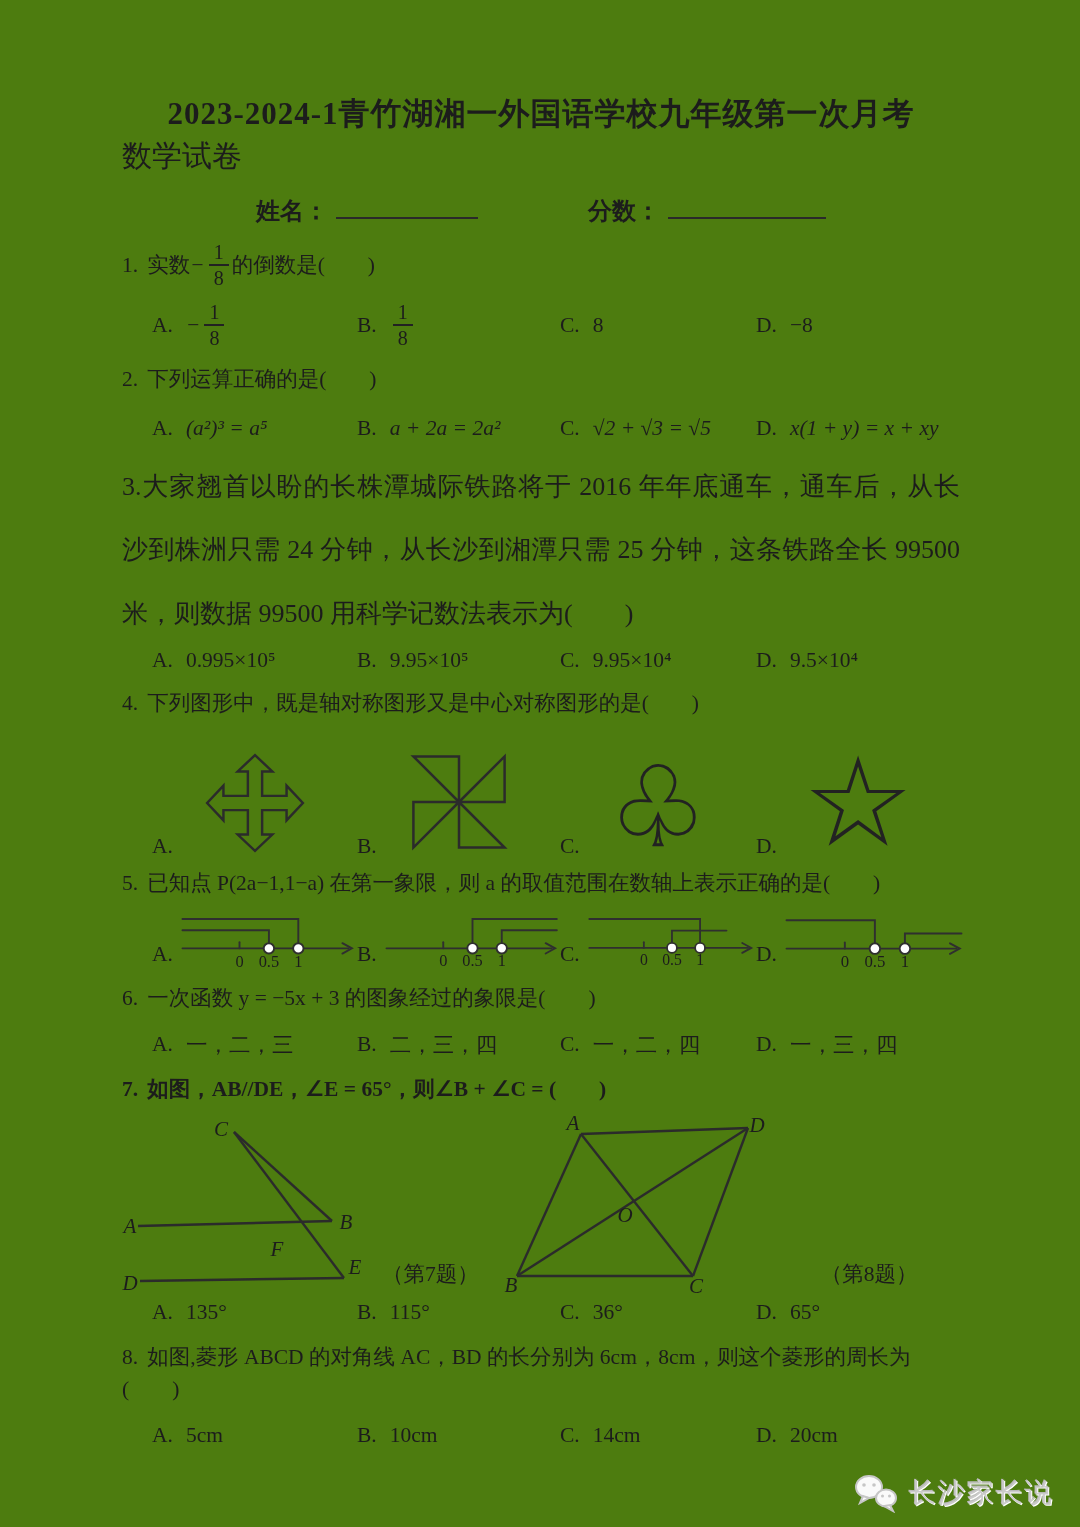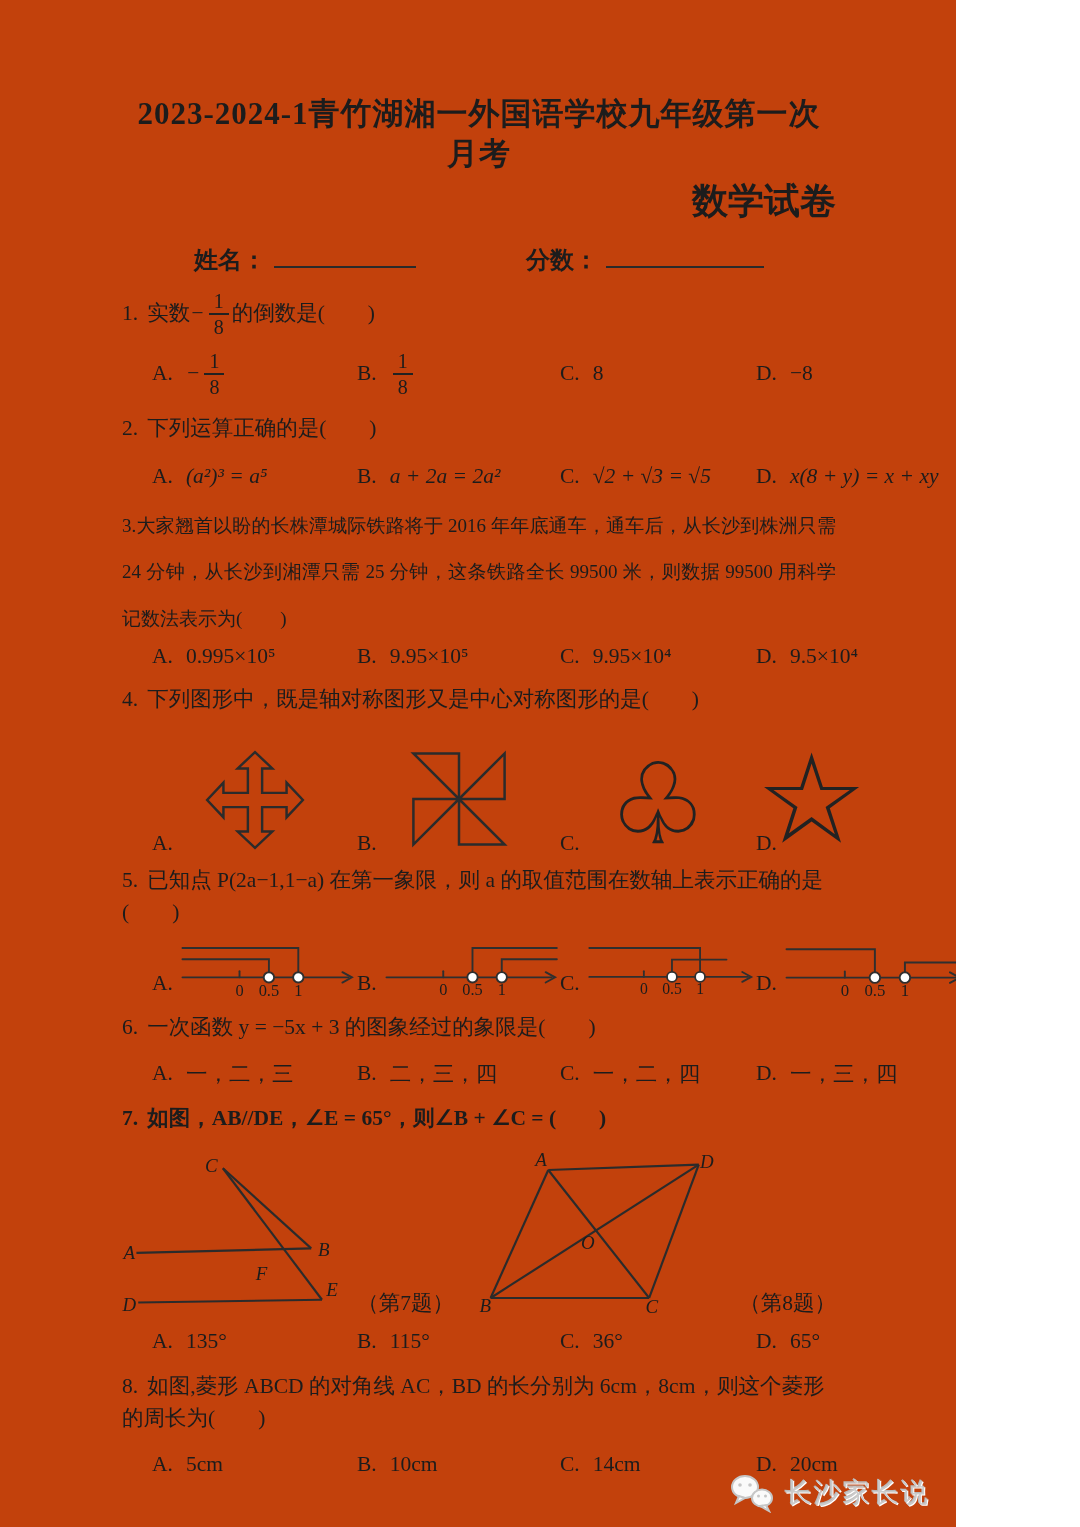--- a/index.html
+++ b/index.html
@@ -1,30 +1,30 @@
 <!DOCTYPE html>
 <html><head>
 <meta charset="utf-8">
 <style>
   html,body{margin:0;padding:0;background:#ffffff;}
   .page{
-    width:956px;height:1527px;background:#c2410c;position:relative;overflow:hidden;
+    width:1080px;height:1527px;background:#4d7c0f;position:relative;overflow:hidden;
     font-family:"Liberation Serif","DejaVu Sans",serif;color:#1c1c1c;
   }
   .content{padding:0 120px 0 122px;}
   .title1{margin-top:94px;text-align:center;font-size:31px;font-weight:700;letter-spacing:1px;line-height:1.3;}
-  .title2{margin-top:2px;text-align:right;font-size:36px;font-weight:700;}
+  .title2{margin-top:2px;text-align:left;font-size:30px;font-weight:400;}
   .name-row{margin-top:14px;display:flex;justify-content:center;gap:110px;font-size:24px;font-weight:700;}
   .blank{display:inline-block;width:142px;border-bottom:2px solid #2a2a2a;height:26px;margin-left:8px;}
   .blank.score{width:158px;}
   .section{margin-top:16px;font-size:22px;font-weight:700;}
   .stem{margin-top:14px;font-size:21.5px;line-height:1.5;}
   .stem .qno{margin-right:9px;}
   .stem-flex{display:flex;align-items:center;}
-  .para{margin-top:14px;font-size:19px;line-height:2.45;text-align:justify;}
+  .para{margin-top:14px;font-size:26px;line-height:2.45;text-align:justify;}
   .opts{display:grid;grid-template-columns:205px 203px 196px auto;padding-left:30px;margin-top:12px;font-size:21.5px;}
   .opt{display:flex;align-items:center;white-space:nowrap;}
   .olabel{margin-right:13px;}
   .math{font-style:italic;}
   .frac{display:inline-flex;flex-direction:column;align-items:center;line-height:1.1;font-size:20px;margin:0 3px;vertical-align:middle;}
   .frac .fnum{border-bottom:2px solid #222;padding:0 5px 1px;}
   .frac .fden{padding-top:1px;}
   .neg{margin-right:1px;}
   
   .figrow4{display:grid;grid-template-columns:205px 203px 196px auto;padding-left:30px;margin-top:8px;}
@@ -39,21 +39,21 @@
   .nlcell{display:flex;align-items:flex-end;}
   .nlcell .olabel{margin:0 6px 6px 0;font-size:21.5px;}
   .nl-ln{stroke:#2f2f2f;stroke-width:2.2;fill:none;stroke-linecap:round;}
   .nl-oc{fill:#ffffff;stroke:#2f2f2f;stroke-width:2.2;}
   .nl-txt{font-size:19px;fill:#1c1c1c;text-anchor:middle;font-family:"Liberation Serif",serif;}
   
   .figrow78{display:flex;align-items:flex-end;margin-top:10px;}
   .figcaption{font-size:21.5px;margin:0 0 6px 10px;white-space:nowrap;}
   .geo-txt{font-size:21px;font-style:italic;fill:#1c1c1c;font-family:"Liberation Serif",serif;text-anchor:middle;}
   .fig8{margin-left:24px;}
-  .cap8{margin-left:18px;}
+  .cap8{margin-left:48px;}
   
   .watermark{position:absolute;right:26px;bottom:14px;display:flex;align-items:center;gap:10px;
     color:#cbcbcb;font-size:27px;letter-spacing:2px;
     text-shadow:1px 1px 0 #ffffff,-1px -1px 0 #b9b9b9;}
   .wm-stroke{stroke:#c6c6c6;stroke-width:2;fill:#fafafa;}
   .wm-dot{fill:#c6c6c6;}
 </style>
 </head>
 <body>
 
@@ -116,21 +116,21 @@
       <div class="opt">
           <span class="olabel">B.</span>
           <span class="math">a + 2a = 2a²</span>
         </div>
       <div class="opt">
           <span class="olabel">C.</span>
           <span class="math">√2 + √3 = √5</span>
         </div>
       <div class="opt">
           <span class="olabel">D.</span>
-          <span class="math">x(8 + y) = x + xy</span>
+          <span class="math">x(1 + y) = x + xy</span>
         </div>
     </div>
 
     <div class="para">
       <span class="qno">3.</span><span>大家翘首以盼的长株潭城际铁路将于 2016 年年底通车，通车后，从长沙到株洲只需 24 分钟，从长沙到湘潭只需 25 分钟，这条铁路全长 99500 米，则数据 99500 用科学记数法表示为(　　)</span>
     </div>
     <div class="opts" style="margin-top:2px;">
       <div class="opt">
           <span class="olabel">A.</span>
           <span>0.995×10⁵</span>

